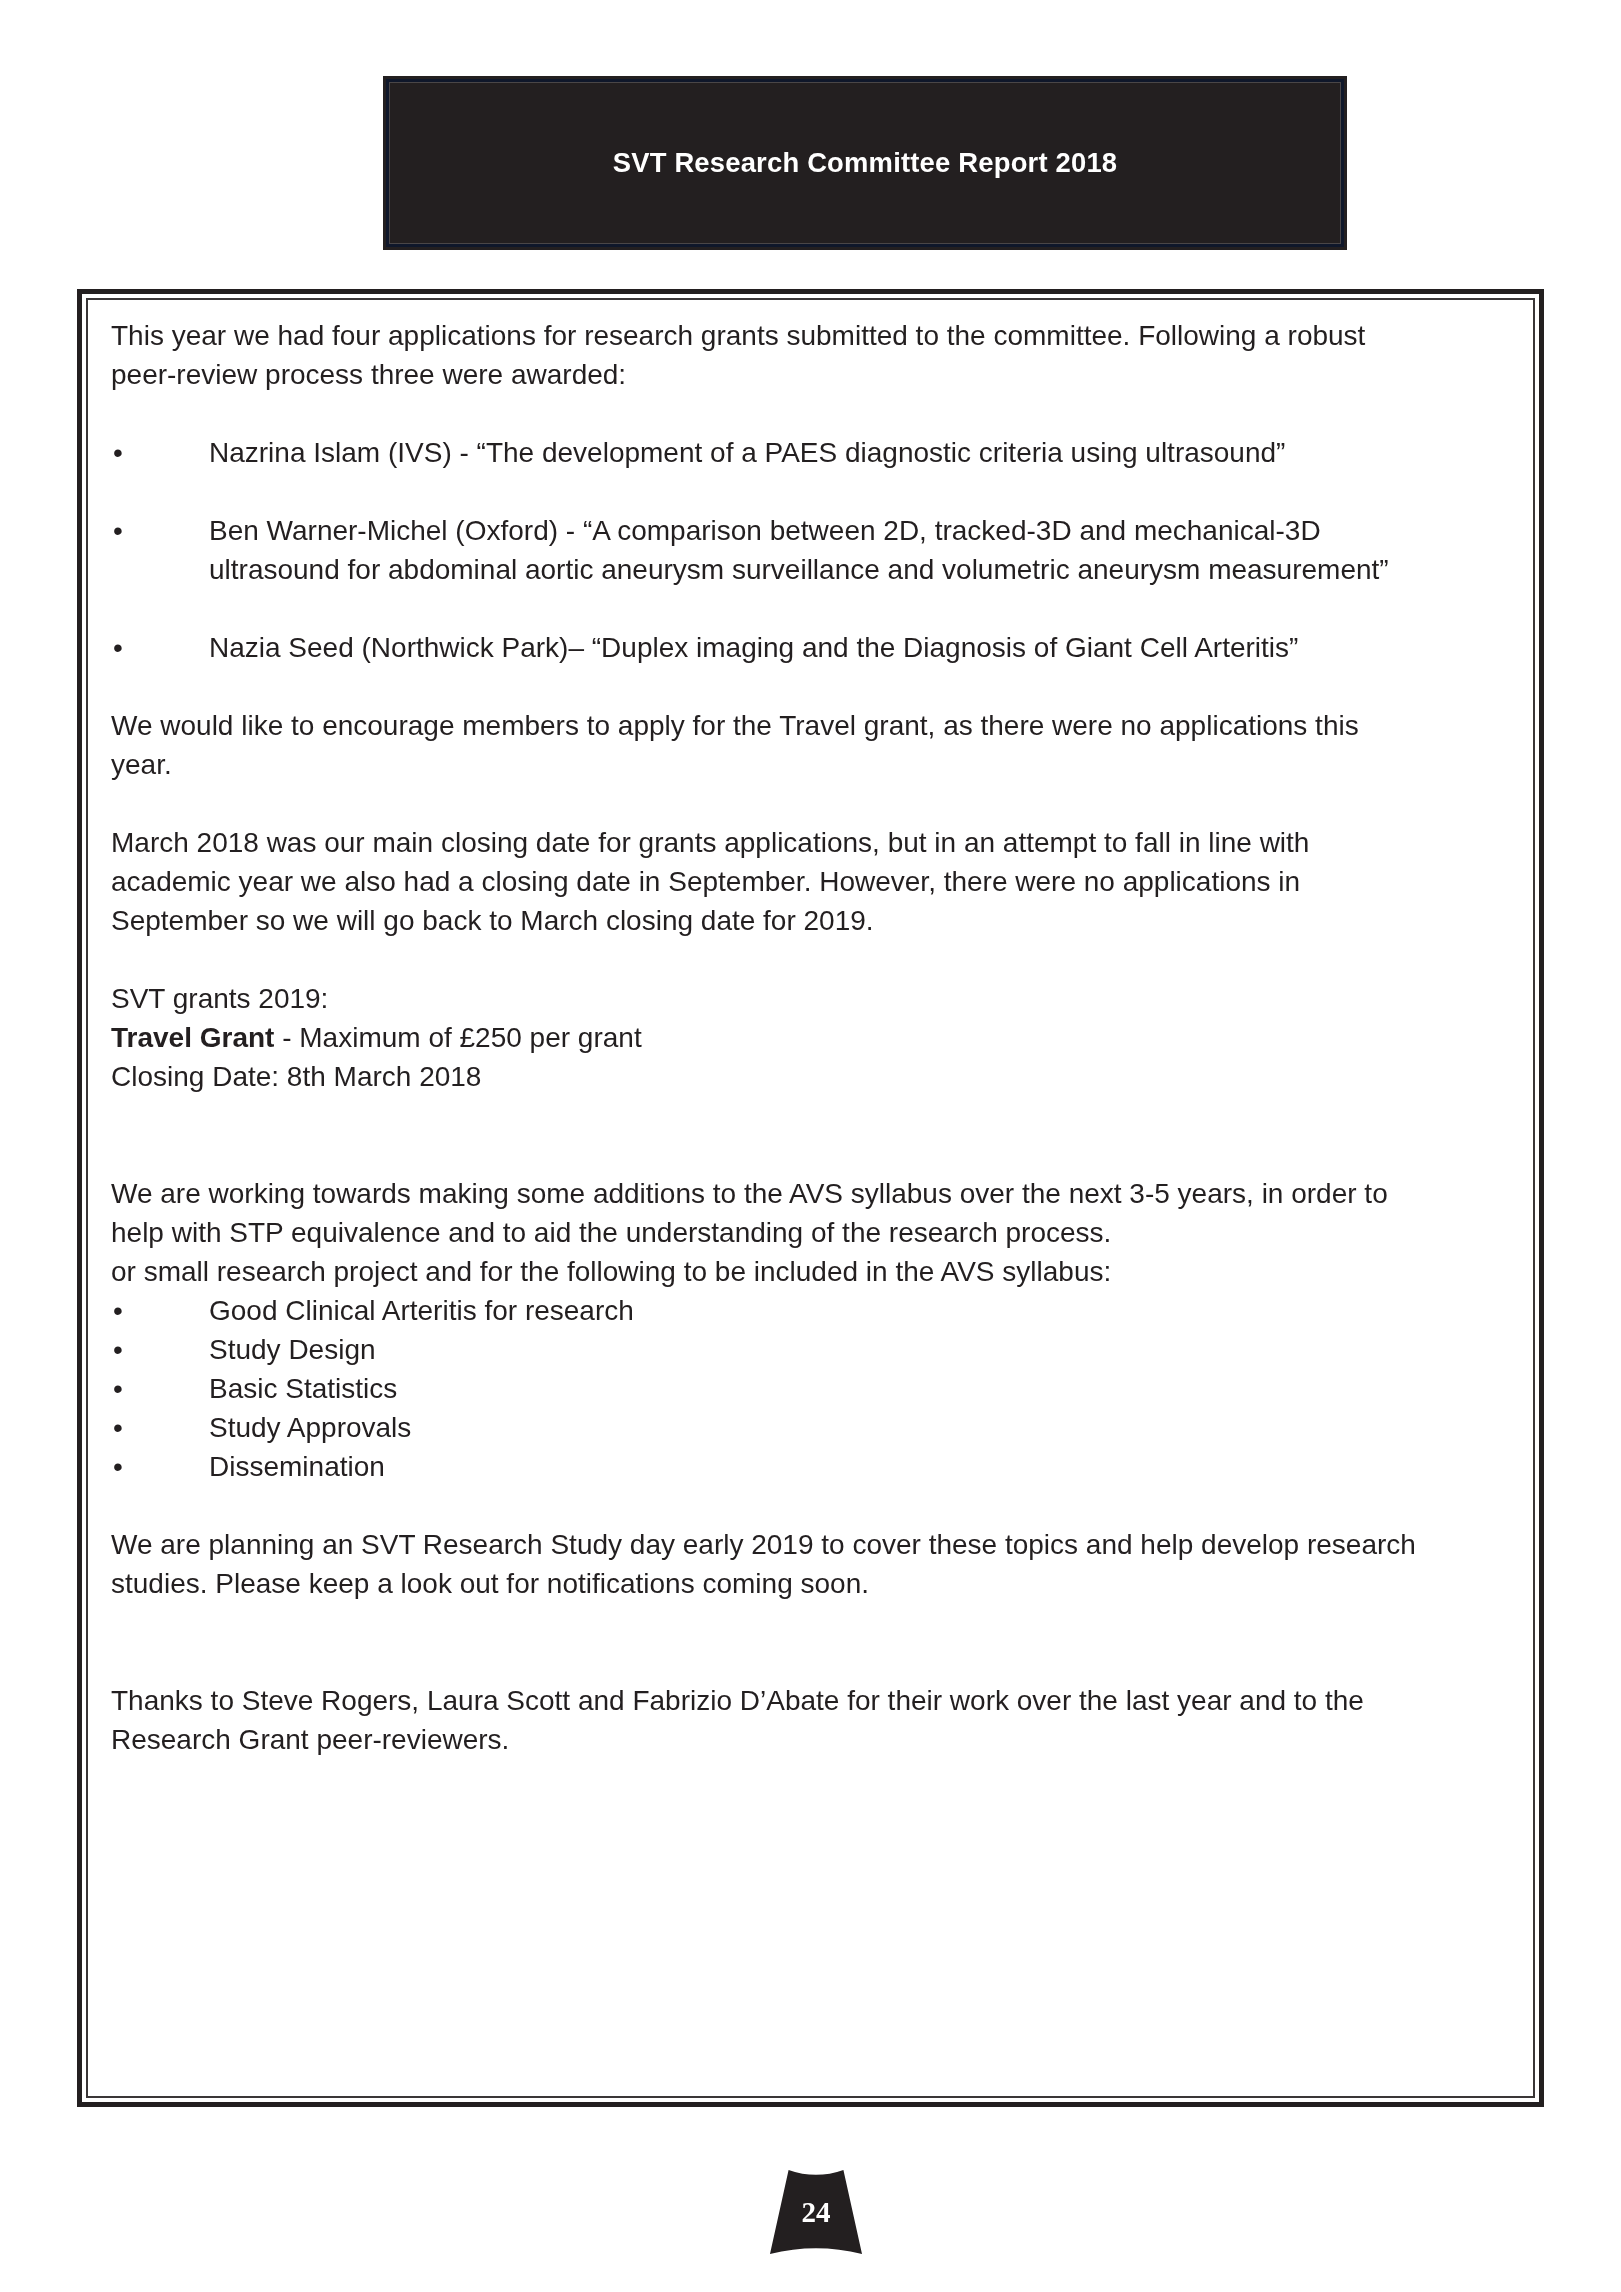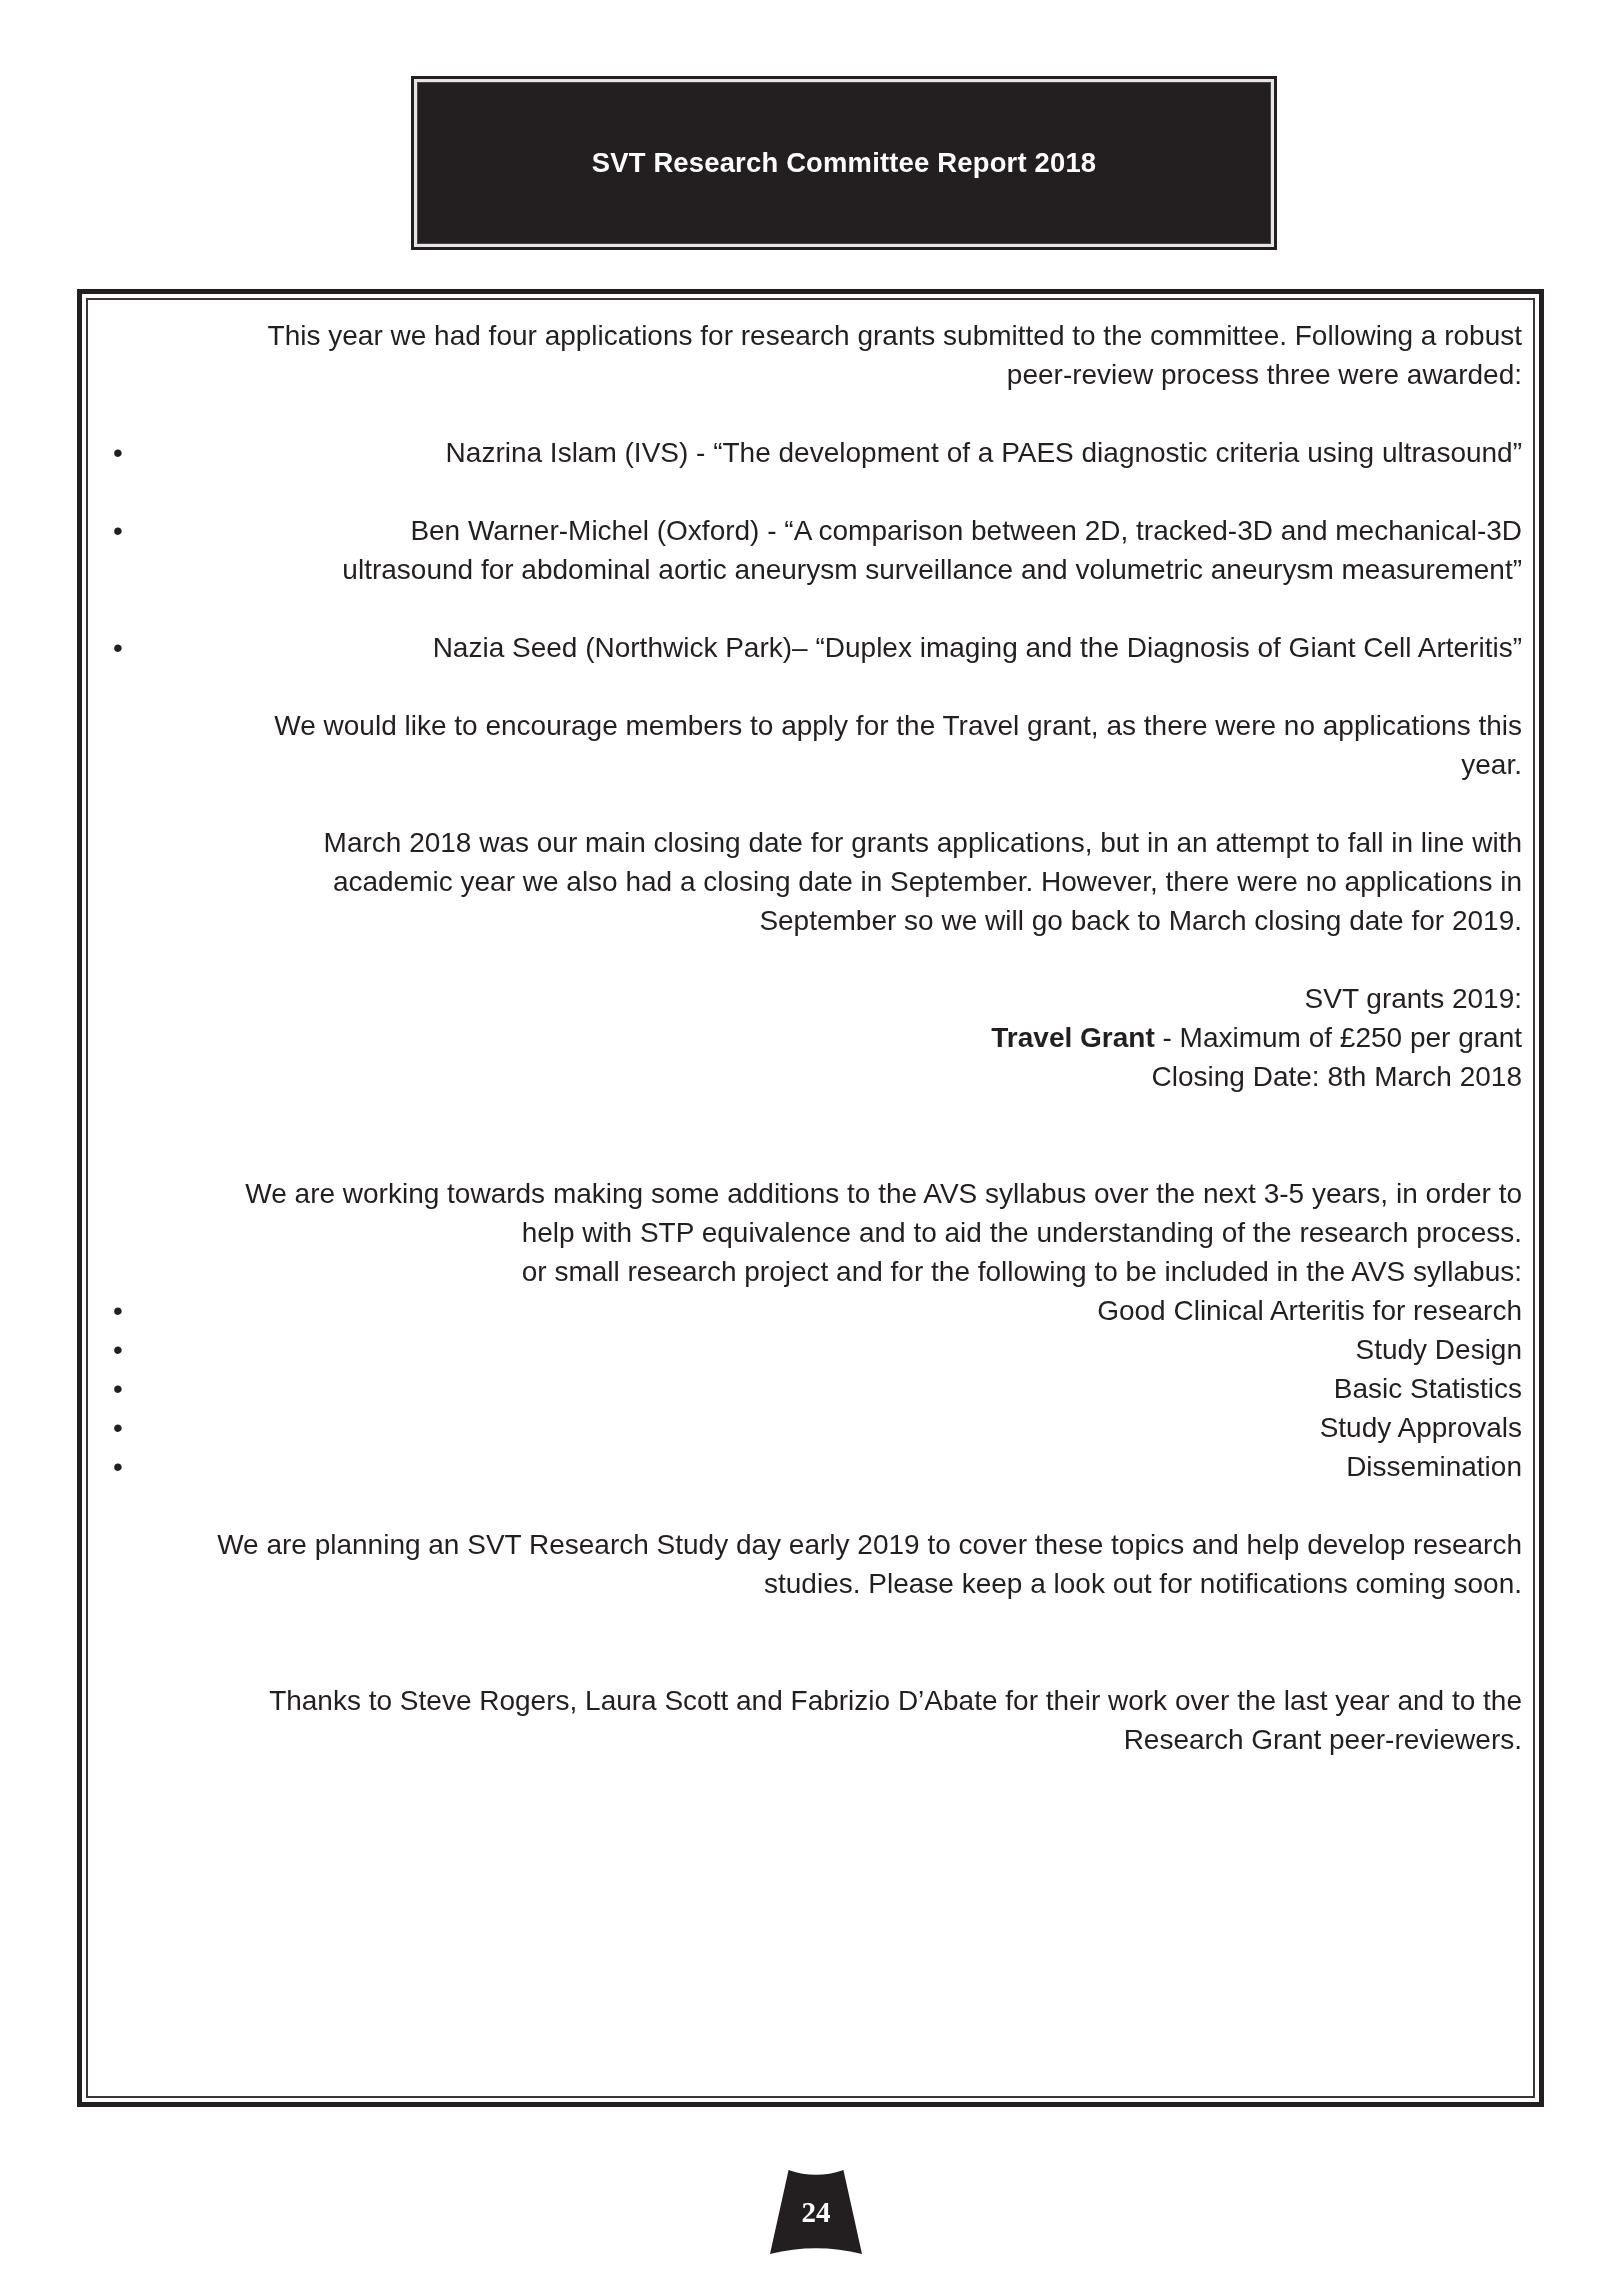--- a/index.html
+++ b/index.html
@@ -1,36 +1,36 @@
 <!DOCTYPE html>
 <html><head>
 <meta charset="utf-8">
 <style>
   html, body { margin: 0; padding: 0; background: #ffffff; }
   body { width: 1621px; height: 2293px; position: relative; overflow: hidden;
          font-family: "Liberation Sans", sans-serif; color: #231f20; }
 
   
-  .header-outer { position: absolute; left: 383px; top: 76px; width: 866px; height: 174px;
-                  box-sizing: border-box; border: 3.9px solid #231f20; background: #e5e5e5; margin-left: 28px; }
+  .header-outer { position: absolute; left: 383px; top: 76px; width: 964px; height: 174px;
+                  box-sizing: border-box; border: 3.9px solid #231f20; background: #0f172a; }
   .header-inner { position: absolute; left: 2.9px; top: 2.9px; right: 2.9px; bottom: 2.9px;
                   background: #231f20; box-shadow: inset 0 0 0 1px #4a4647;
                   display: flex; align-items: center; justify-content: center; }
   .header-title { color: #ffffff; font-weight: bold; font-size: 27.4px; letter-spacing: 0.2px;
                   font-family: "Liberation Sans", sans-serif; }
 
   
   .frame-outer { position: absolute; left: 77px; top: 289px; width: 1467px; height: 1818px;
                  box-sizing: border-box; border: 5.9px solid #231f20; background: #fff; }
   .frame-inner { position: absolute; left: 3.9px; top: 3.9px; right: 3.9px; bottom: 3.9px;
                  box-sizing: border-box; border: 2px solid #3a3637; }
 
   .content { position: absolute; left: 111px; top: 316px; width: 1411px;
              font-size: 28px; line-height: 39px; color: #231f20; }
-  .content p { margin: 0; text-align: right; }
+  .content p { margin: 0; }
   .gap { height: 39px; }
   .gap-2 { height: 78px; }
   .bullet-row { position: relative; padding-left: 98px; }
   .bullet-row .bullet { position: absolute; left: 2px; top: 0; width: 19.6px; }
   .bold { font-weight: bold; }
 
   
   .page-badge { position: absolute; left: 767px; top: 2166px; width: 98px; height: 93px; }
   .page-badge svg { position: absolute; left: 0; top: 0; }
   .page-number { position: absolute; left: 0; top: 29px; width: 98px; text-align: center;

